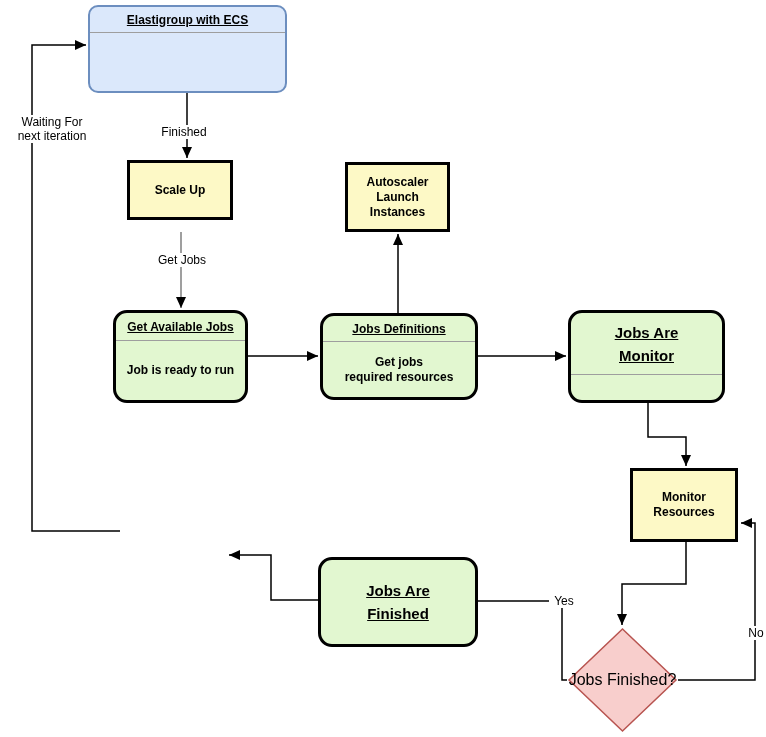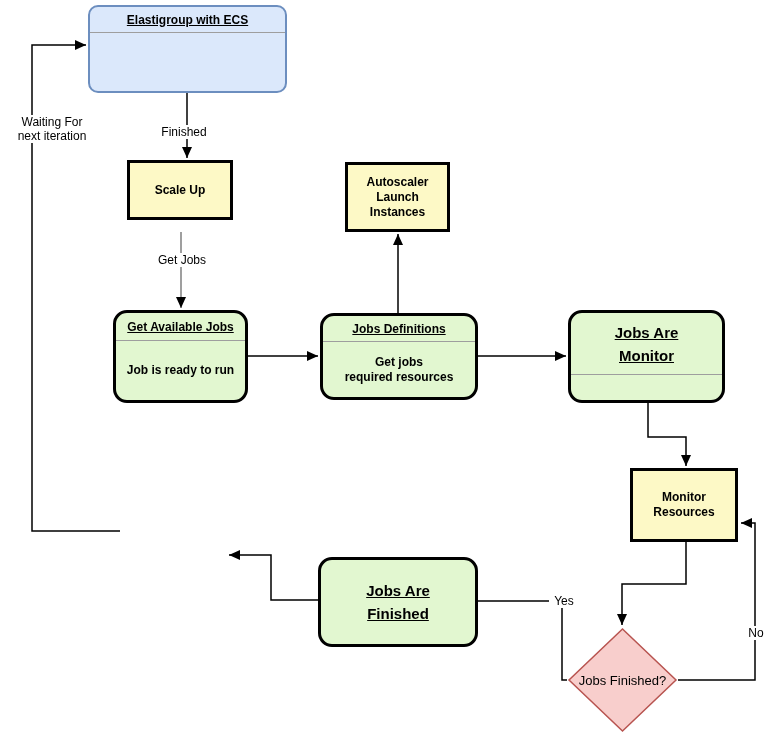--- a/index.html
+++ b/index.html
@@ -30,21 +30,21 @@
     font-weight:bold;font-size:12px;line-height:15px;text-align:center;}
   .u{text-decoration:underline;}
   .big{font-size:15px;line-height:23px;font-weight:bold;}
   .center-col{display:flex;flex-direction:column;align-items:center;justify-content:center;text-align:center;}
 
   .edge-label{position:absolute;z-index:3;background:#ffffff;font-size:12px;line-height:14px;
     text-align:center;padding:0 1px;}
 
   #diamond{position:absolute;z-index:2;}
   #diamond .dlabel{position:absolute;left:0;top:0;width:100%;height:100%;
-    display:flex;align-items:center;justify-content:center;font-size:13px;}
+    display:flex;align-items:center;justify-content:center;font-size:16px;}
 </style>
 </head>
 <body>
 
 <div id="canvas">
 
   <svg id="edges" width="766" height="737">
     <defs>
       <marker id="arrow" markerUnits="userSpaceOnUse" markerWidth="12" markerHeight="12" refX="11" refY="5" orient="auto">
         <path d="M0,0 L11,5 L0,10 Z" fill="#000"></path>

